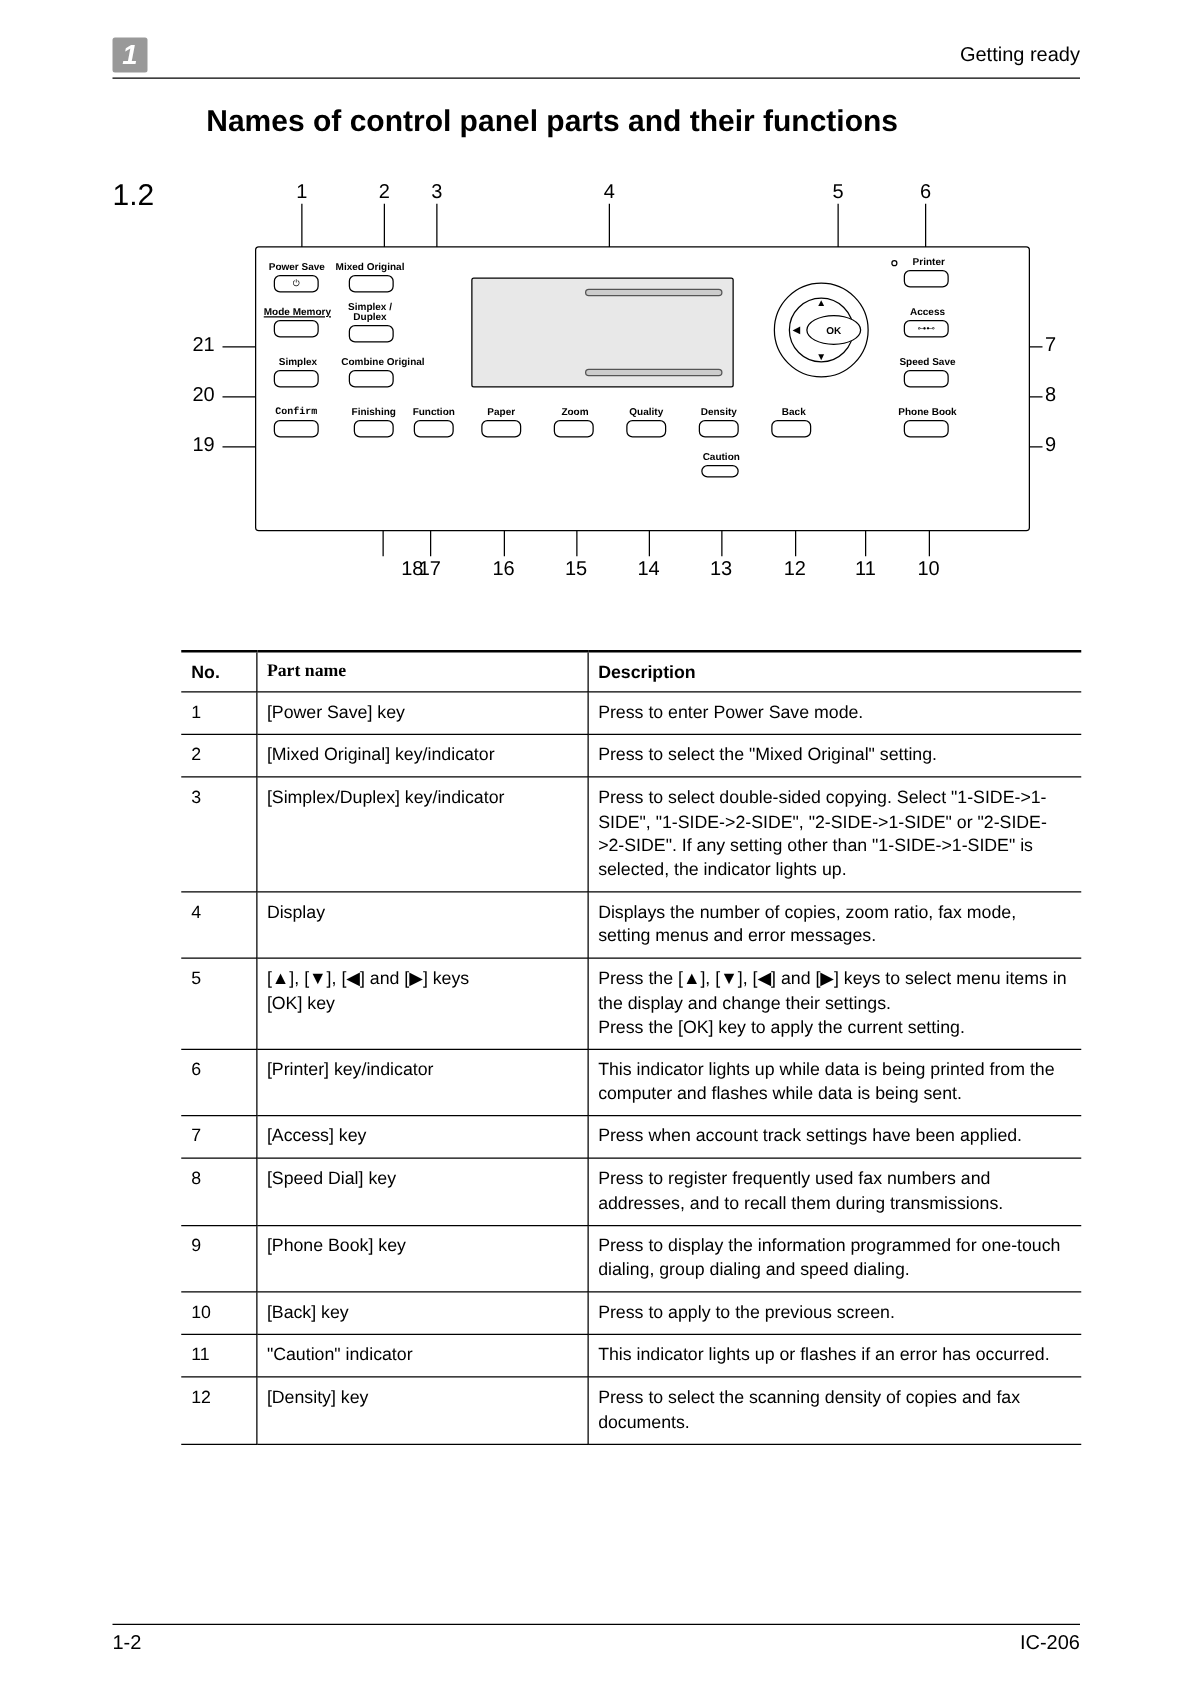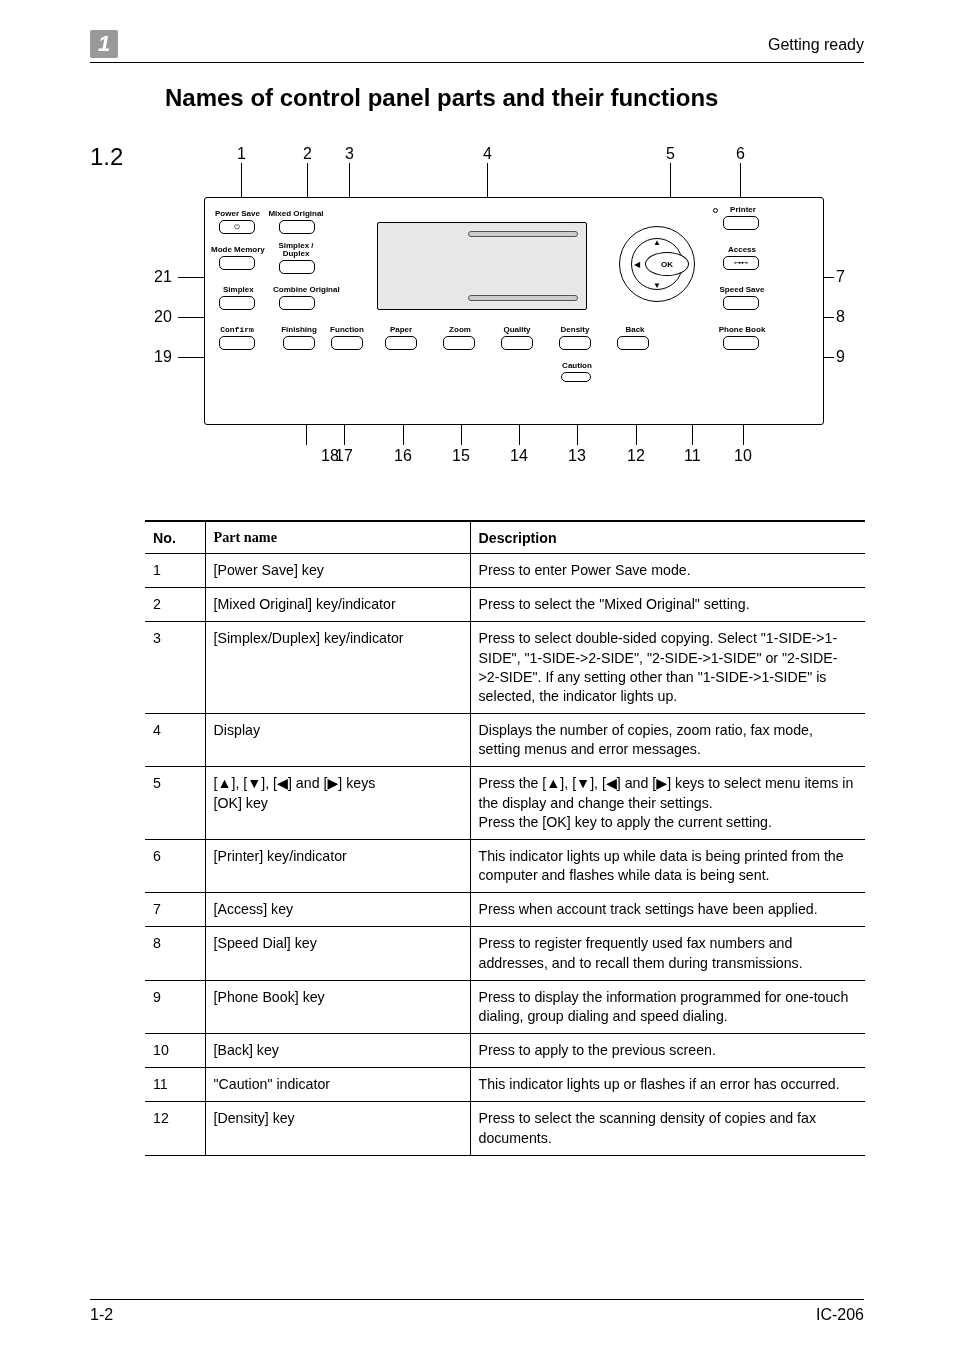--- a/index.html
+++ b/index.html
@@ -231,21 +231,21 @@
   <div class="panel-box">
     <div class="panel-inner">
 
       <div class="btn-label" style="left:10px; top:12px; width:44px;">Power Save</div>
       <div class="key-shape" style="left:14px; top:22px; width:36px; height:14px;">
           <div class="key-mark" style="left:0;right:0;top:2px;">⏻</div>
         </div>
       <div class="btn-label" style="left:62px; top:12px; width:58px;">Mixed Original</div>
       <div class="key-shape" style="left:74px; top:22px; width:36px; height:14px;"></div>
 
-      <div class="btn-label" style="left:6px; top:48px; width:52px;">Mode Memory</div>
+      <div class="btn-label" style="left:6px; top:48px; width:52px;text-decoration:underline;">Mode Memory</div>
       <div class="key-shape" style="left:14px; top:58px; width:36px; height:14px;"></div>
       <div class="btn-label" style="left:68px; top:44px; width:46px; white-space:pre;">Simplex /
 Duplex</div>
       <div class="key-shape" style="left:74px; top:62px; width:36px; height:14px;"></div>
 
       <div class="btn-label" style="left:18px; top:88px; width:28px;">Simplex</div>
       <div class="key-shape" style="left:14px; top:98px; width:36px; height:14px;"></div>
       <div class="btn-label" style="left:68px; top:88px; width:64px;">Combine Original</div>
       <div class="key-shape" style="left:74px; top:98px; width:36px; height:14px;"></div>
 

